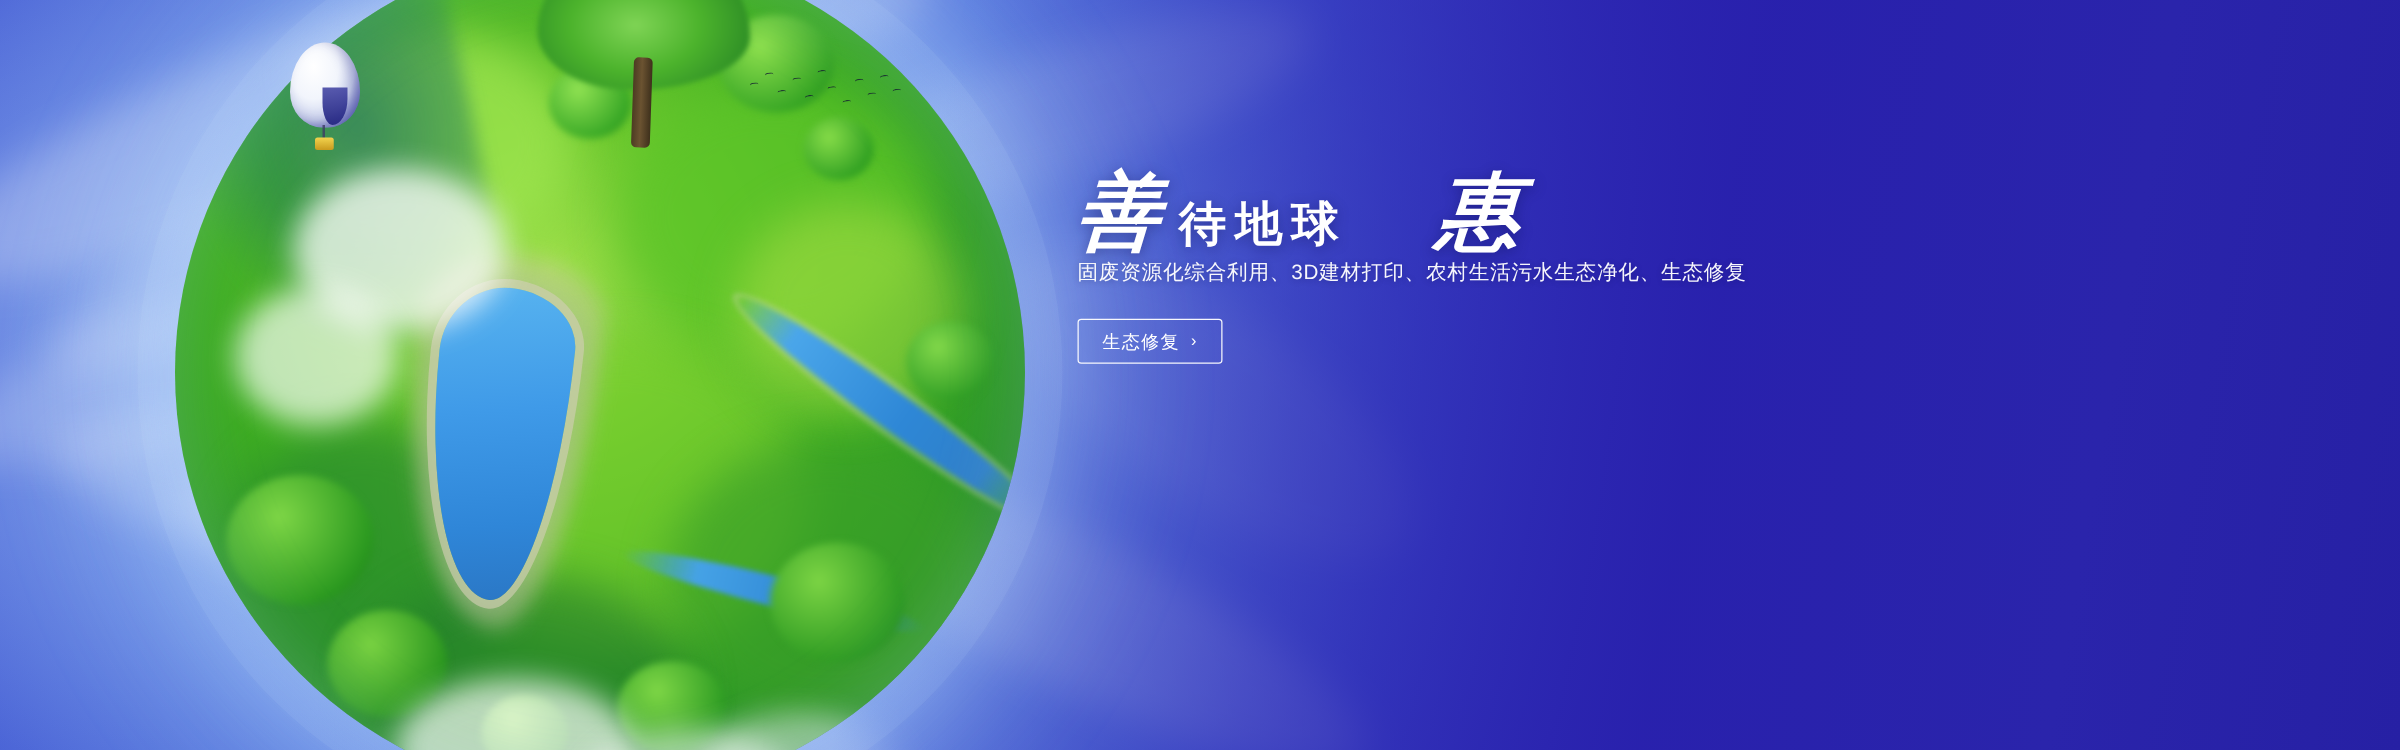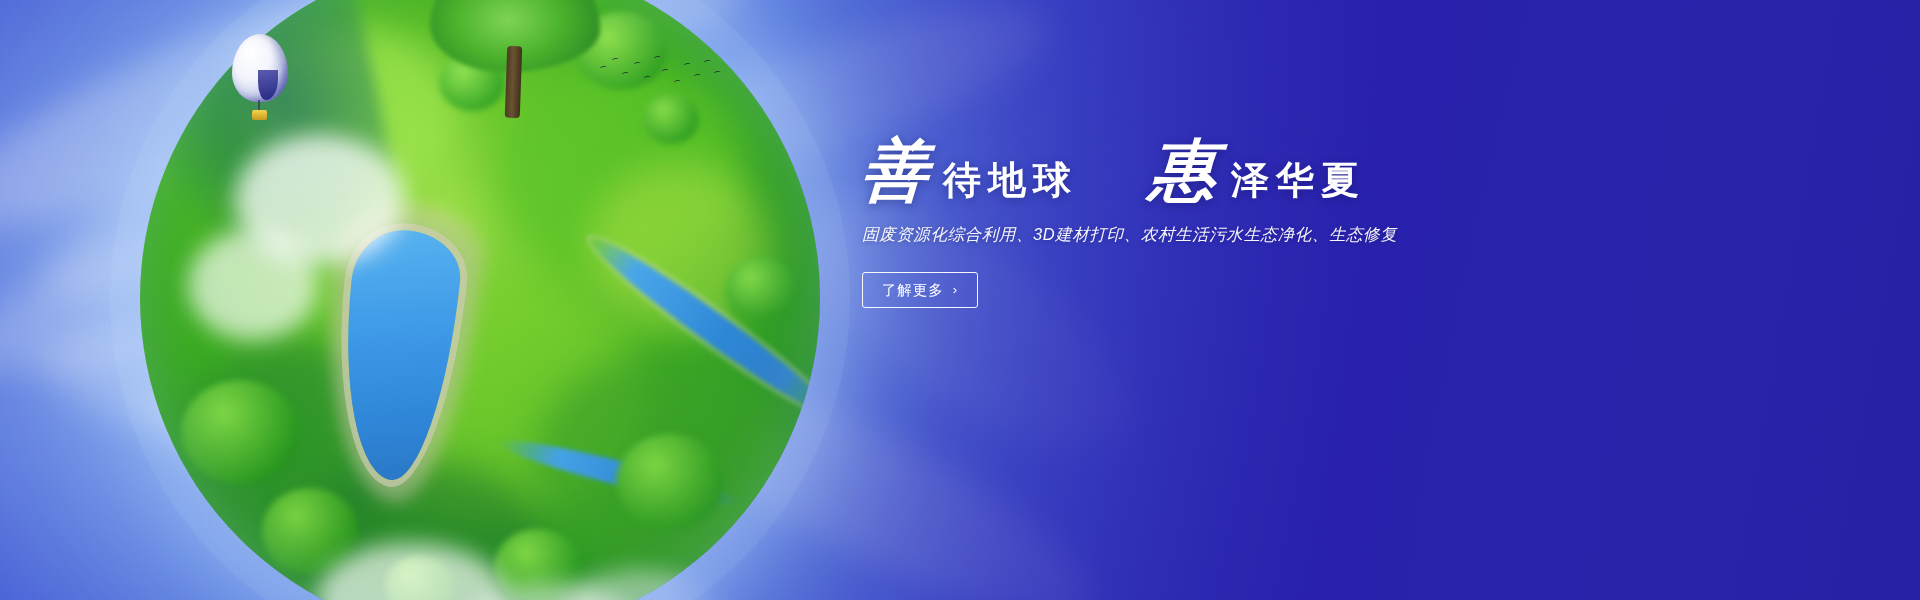--- a/index.html
+++ b/index.html
@@ -257,27 +257,26 @@
     margin-top: 26px;
     font-size: 25px;
     font-weight: 400;
     letter-spacing: 9px;
     color: #ffffff;
     text-shadow: 0 1px 7px rgba(10,12,70,0.34);
     white-space: nowrap;
   }
 
   .desc {
-    margin-top: 20px;
+    margin-top: 3px;
     font-size: 16.5px;
     letter-spacing: 0.6px;
     color: rgba(255,255,255,0.96);
     text-shadow: 0 1px 5px rgba(10,12,70,0.30);
     white-space: nowrap;
-    font-style: italic;
   }
 
   .cta {
     margin-top: 26px;
     display: inline-flex;
     align-items: center;
     justify-content: center;
     gap: 9px;
     width: 116px;
     height: 36px;
@@ -384,26 +383,25 @@
     <div class="bird" style="left:118px;top:19px;"></div>
   </div>
 
   <div class="copy">
 
     <div class="headline">
       <span class="big">善</span>
       <span class="small">待地球</span>
       <span class="gap"></span>
       <span class="big">惠</span>
-      <span class="small">泽华夏</span>
     </div>
 
 
     <div class="desc">固废资源化综合利用、3D建材打印、农村生活污水生态净化、生态修复</div>
 
     <button class="cta">
-      <span>了解更多</span>
+      <span>生态修复</span>
       <span class="chev">›</span>
     </button>
 
   </div>
 
 </div>
 
 </body></html>

